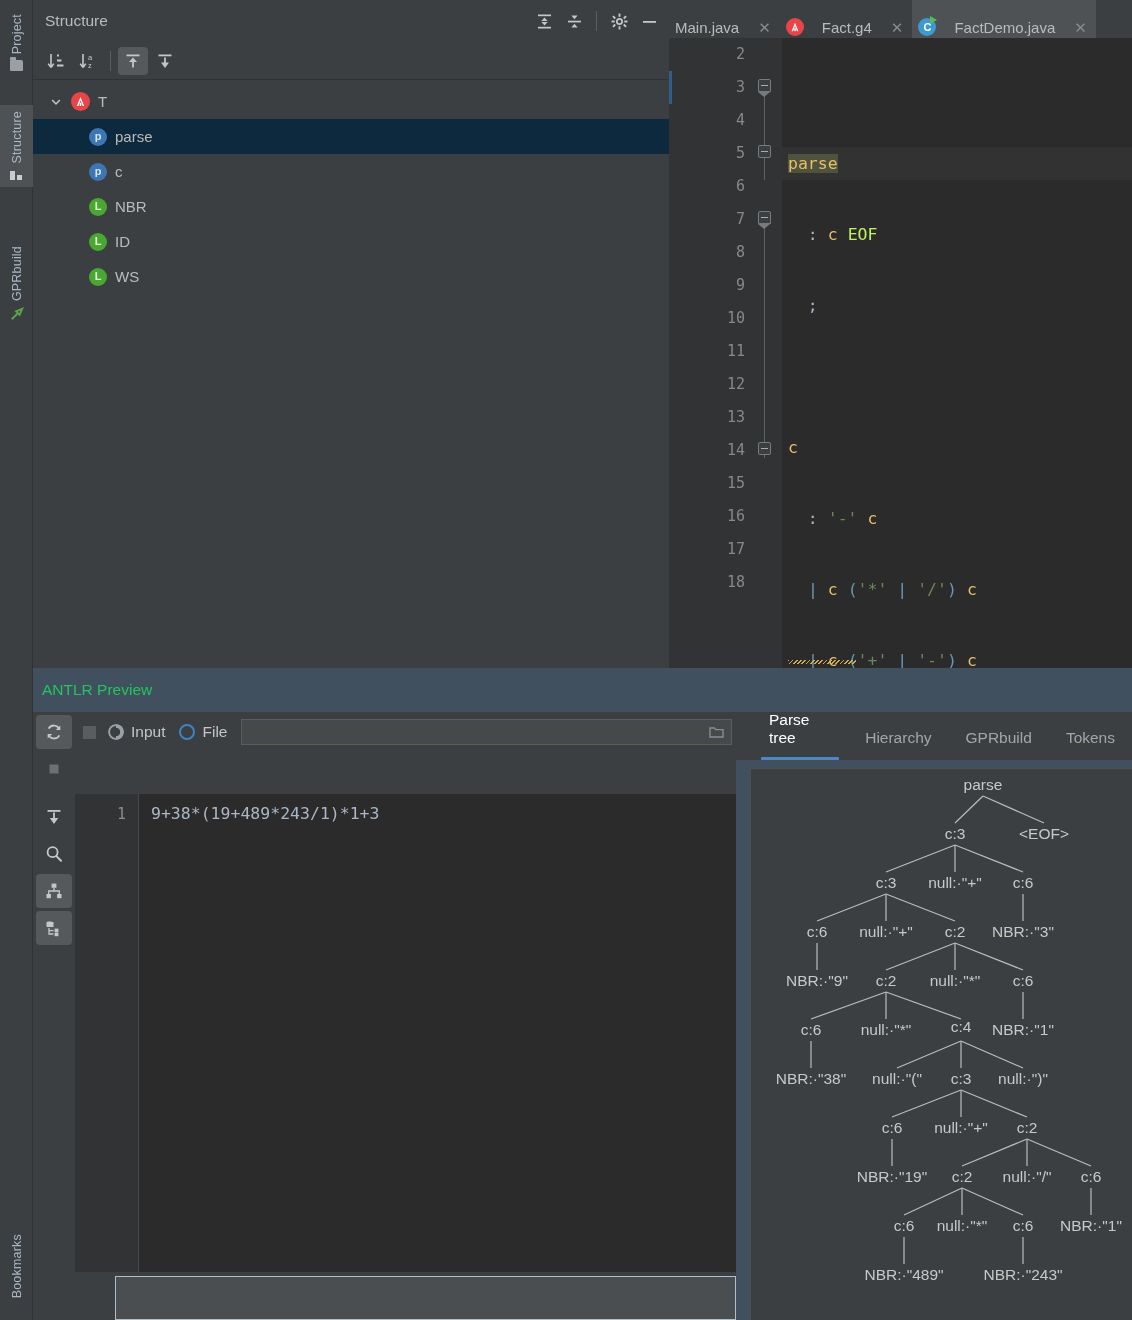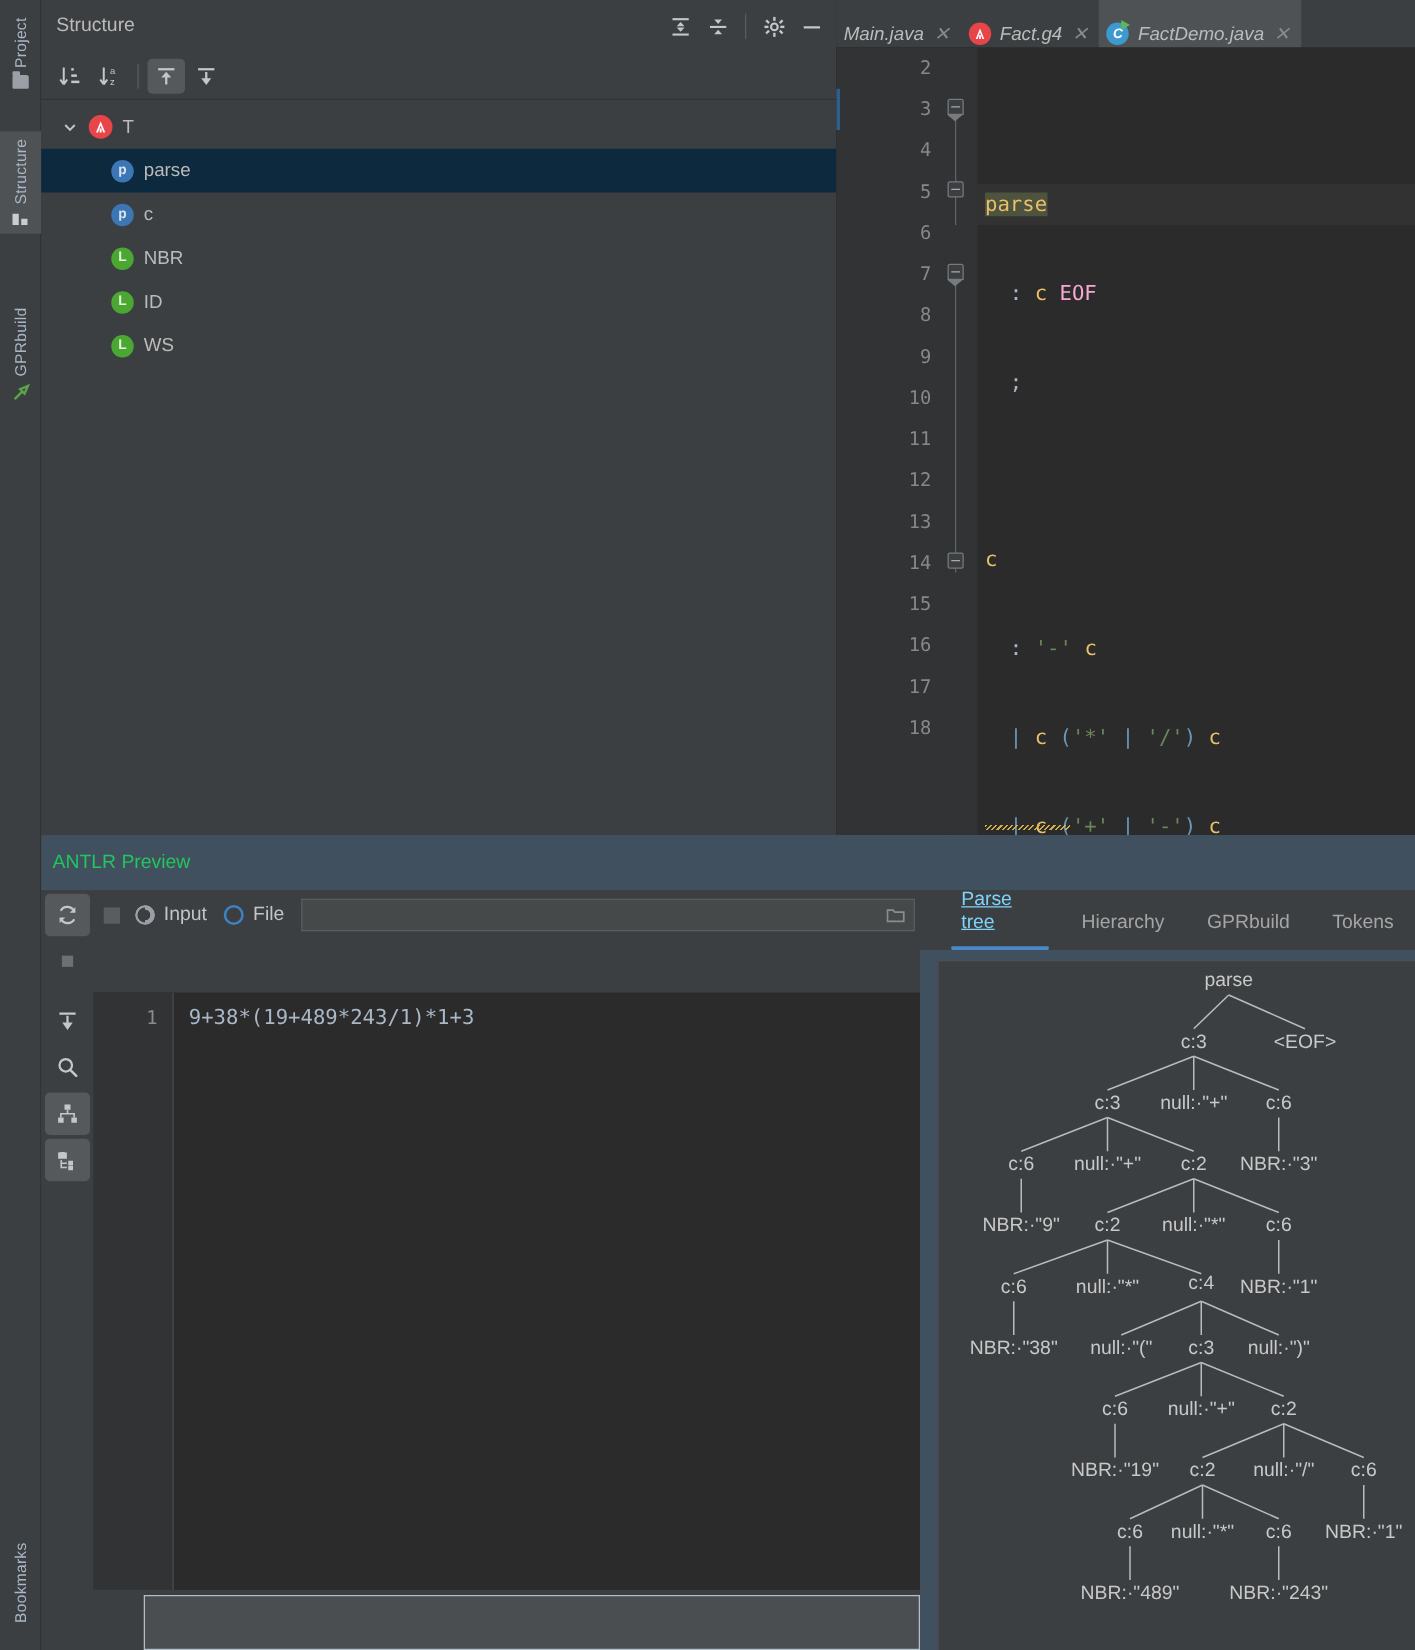--- a/index.html
+++ b/index.html
@@ -101,22 +101,22 @@
   
   .editor-area {
     position: absolute; left: 669px; top: 0; width: 463px; height: 668px;
     background: #2b2b2b;
   }
   .tabbar {
     height: 38px; background: #3c3f41; display: flex; align-items: stretch;
     overflow: hidden;
   }
   .tab {
-    display: flex; align-items: center; gap: 7px; padding: 16px 8px 0 6px;
-    font-size: 15px; color: #bbbbbb; white-space: nowrap; font-style: italic;
+    display: flex; align-items: center; gap: 18px; padding: 16px 8px 0 6px;
+    font-size: 15px; color: #bbbbbb; white-space: nowrap;
   }
   .tab.active { background: #4e5254; }
   .tab .x { color:#8a8a8a; font-size:15px; line-height:1; padding:0 1px; }
   .ico-antlr {
     width:18px;height:18px;border-radius:50%;background:#e8454a;flex:none;
     display:flex;align-items:center;justify-content:center;
   }
   .ico-class {
     width:18px;height:18px;border-radius:50%;flex:none; position:relative;
     background:#3d9ad1;
@@ -145,21 +145,21 @@
   .code-lines {
     position:absolute; left:113px; top:0; right:0; height:100%;
     font-family:"DejaVu Sans Mono", monospace; font-size:16.5px;
     white-space: pre;
   }
   .cl { height:33px; line-height:33px; padding-left:6px; }
   .cl.hl { background:#323232; }
   .k-rule { color:#e8bf6a; }
   .k-lit { color:#6a8759; }
   .k-punct { color:#a9b7c6; }
-  .k-eof { color:#f9a8d4; }
+  .k-eof { color:#bef264; }
   .k-bar { color:#6897bb; }
   .sq-hl { background:#4d533c; position:relative; }
   .wavy {
     position:absolute; left:0; right:0; bottom:2px; height:4px;
     background-image: repeating-linear-gradient(
       135deg, #d9b44a 0 1.2px, transparent 1.2px 3px);
     opacity:.95;
   }
   .fold-mark {
     position:absolute; width:13px; height:13px; border:1px solid #777b7e;
@@ -259,21 +259,21 @@
     position:absolute; left:703px; top:0; right:0; height:608px;
     background:#40505e;
   }
   .tree-tabs {
     height:48px; display:flex; align-items:flex-end; padding-left:16px;
     background:#3c3f41; position:relative;
   }
   .ttab {
     font-size:15.5px; color:#a5a5a5; padding:0 17px 13px 17px; position:relative;
   }
-  .ttab.active { color:#7dd3fc;text-decoration:underline; }
+  .ttab.active { color:#ffffff; }
   .ttab.active::after{
     content:""; position:absolute; left:9px; right:9px; bottom:0;
     height:3px; background:#4a88c7; border-radius:1px;
   }
   .tree-canvas {
     position:absolute; left:14px; top:56px; right:0; bottom:0;
     background:#3c3f41; border:1px solid #4d5052; border-right:none; border-bottom:none;
     overflow:hidden;
   }
   .tree-svg { position:absolute; left:0; top:0; }

